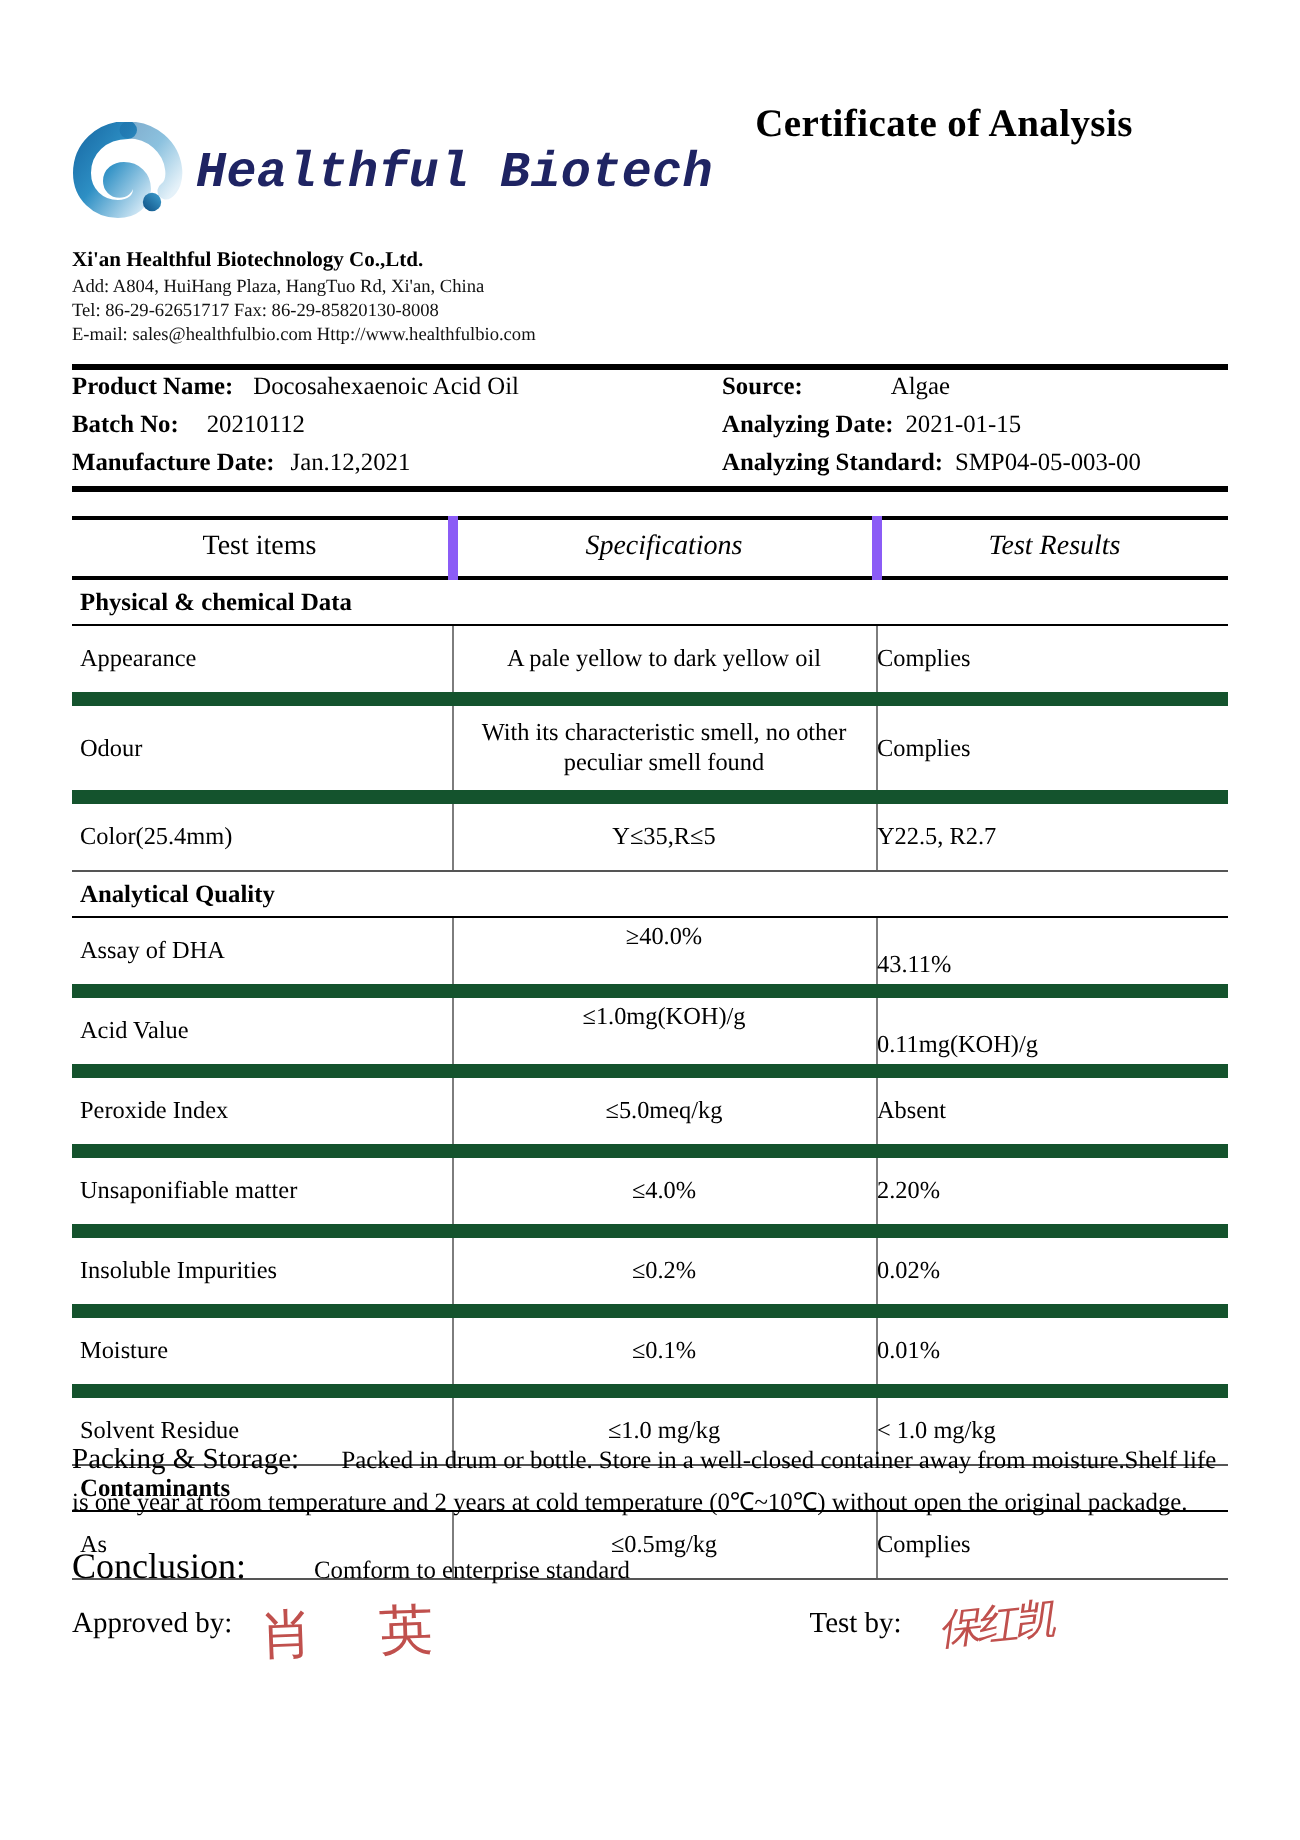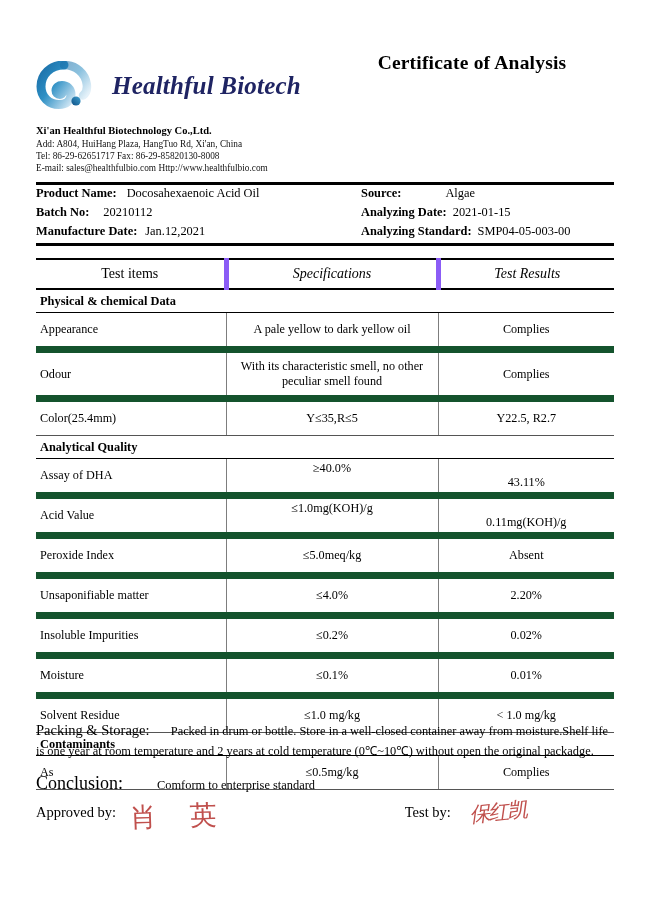--- a/index.html
+++ b/index.html
@@ -36,27 +36,27 @@
     height: 52px;
   }
   .logo-mark {
     width: 56px;
     height: 50px;
     flex: 0 0 56px;
     position: relative;
   }
   .logo-mark svg { display: block; }
   .brand-word {
-    font-family: Liberation Serif, serif;
+    font-family: Liberation Mono, monospace;
     font-weight: bold;
     font-style: italic;
     font-size: 25px;
     color: #1f2463;
     letter-spacing: 0.2px;
-    margin-left: 20px;
+    margin-left: 6px;
     white-space: nowrap;
   }
 
   .company-block {
     margin-top: 12px;
     line-height: 1.32;
   }
   .company-name {
     font-family: "Liberation Serif", serif;
     font-weight: bold;
@@ -165,21 +165,21 @@
     border-bottom: 7px solid #14532d;
     height: 33px;
   }
   .drow td.c1 { padding-left: 4px; text-align: left; }
   .drow td.c2 {
     text-align: center;
     border-left: 1px solid #7d7d7d;
     line-height: 1.22;
   }
   .drow td.c3 {
-    text-align: center;
+    text-align: left;
     border-left: 1px solid #7d7d7d;
   }
   .drow.tall td { height: 42px; }
   .drow.last td { border-bottom: 1.4px solid #555; }
 
   .shift-up   { position: relative; top: -7px; }
   .shift-down { position: relative; top: 7px; }
 
   
   .footer {

